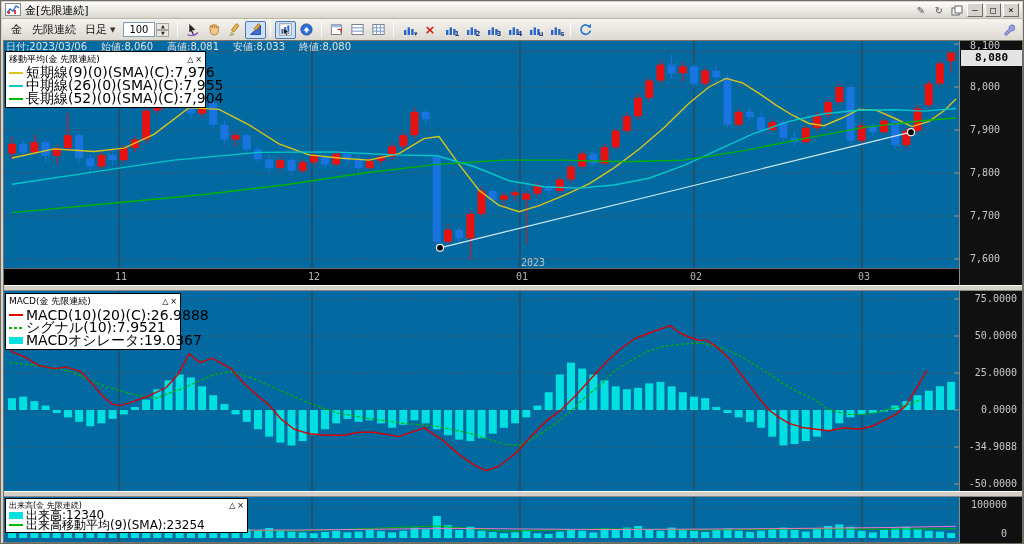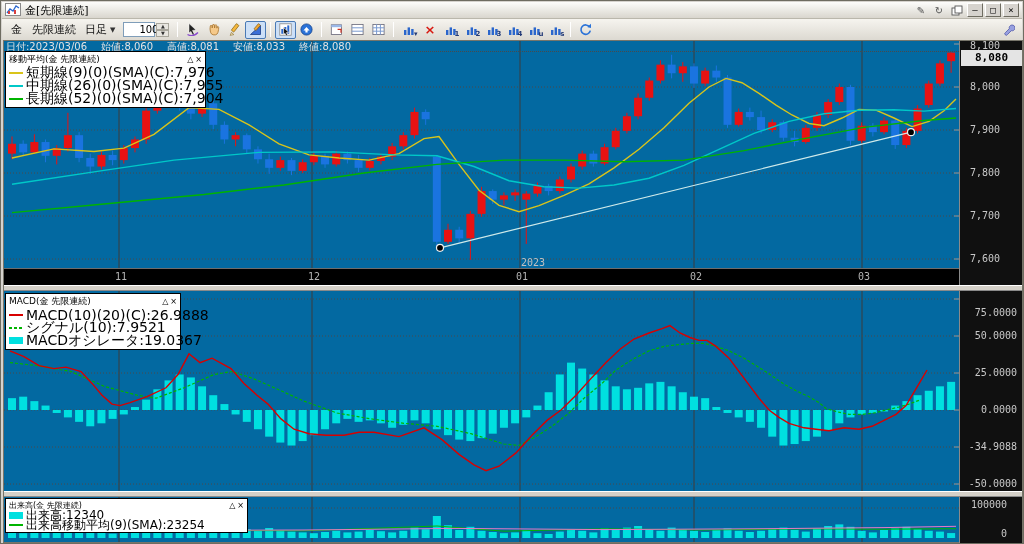--- a/index.html
+++ b/index.html
@@ -13,21 +13,21 @@
   .titlebar-right{margin-left:auto;display:flex;align-items:center;gap:2px;}
   .tb-flat{width:16px;height:13px;font-size:10px;color:#555;display:flex;align-items:center;justify-content:center;}
   .winbtn{width:16px;height:14px;background:#d6d3ce;border:1px solid;border-color:#fff #6e6c61 #6e6c61 #fff;
     font-size:9px;line-height:11px;text-align:center;font-family:"DejaVu Sans Mono",monospace;padding:0;color:#000;}
   .toolbar{position:absolute;top:18px;left:1px;width:1020px;height:21px;
     background:linear-gradient(#f6f4ef,#dcd9d1);display:flex;align-items:center;padding:0 4px;}
   .tb-label{font-size:11px;margin:0 5px;color:#111;white-space:nowrap;}
   .tb-drop{display:flex;align-items:center;font-size:11px;margin:0 4px;gap:3px;color:#111;}
   .caret{font-size:7px;color:#333;}
   .tb-spin{display:flex;align-items:center;margin:0 4px;}
-  .spin-box{width:32px;height:15px;background:#fff;border:1px solid #7f9db9;font-size:10px;padding:1px 15px;color:#000;}
+  .spin-box{width:32px;height:15px;background:#fff;border:1px solid #7f9db9;font-size:10px;padding:1px 5px;color:#000;}
   .spin-btns{display:flex;flex-direction:column;margin-left:1px;}
   .spin-btns span{width:13px;height:7px;background:#e8e6e0;border:1px solid #a8a69c;font-size:5px;line-height:5px;
     text-align:center;color:#333;}
   .tbtn{width:21px;height:18px;display:flex;align-items:center;justify-content:center;position:relative;
     border:1px solid transparent;border-radius:2px;flex:none;}
   .tbtn.active{background:#cde0f7;border-color:#4a7ab5;}
   .tbtn .sub{position:absolute;right:1px;bottom:0;font-size:7px;color:#223a77;font-weight:bold;line-height:7px;}
   .tb-sep{width:1px;height:15px;background:#a9a79b;border-right:1px solid #fff;margin:0 4px;flex:none;}
   .tb-right{margin-left:auto;}
   .chart-area{position:absolute;top:39px;left:2px;width:1020px;height:503px;background:#0369a1;
@@ -572,21 +572,21 @@
         <polyline points="6,71.6 33,74.6 67,80.5 100,95.3 133,104.2 152,107.2 180,96.8 210,83.5 228,80.5 250,87.9 267,95.3 300,110.1 333,122.0 367,127.9 400,132.3 433,135.3 467,142.7 500,153.0 515,154.5 532,145.6 548,135.3 565,122.0 580,107.2 598,92.4 612,79.0 628,68.7 645,59.8 660,55.4 672,53.9 688,52.4 700,52.4 712,55.4 725,59.8 740,67.2 752,74.6 766,83.5 779,92.4 792,99.8 805,105.7 815,111.6 822,117.5 832,120.5 845,123.4 858,123.4 870,122.0 882,119.0 895,116.0 905,113.1 917,108.6" fill="none" stroke="#00b400" stroke-width="1.2" stroke-dasharray="3,2"></polyline>
         <polyline points="6,59.8 20,65.7 35,74.6 50,77.6 62,76.1 77,80.5 88,92.4 98,104.2 108,113.1 116,114.6 126,111.6 143,105.7 162,96.8 174,83.5 185,62.8 196,71.6 208,67.2 227,77.6 240,92.4 253,104.2 264,113.1 277,127.9 290,138.2 305,142.7 322,144.2 340,144.2 355,141.2 370,141.2 395,145.6 420,136.8 438,148.6 455,163.4 470,173.8 482,179.7 495,175.2 512,161.9 528,144.2 543,129.4 557,119.0 572,104.2 588,86.4 602,71.6 616,58.3 630,48.0 645,42.0 658,37.6 666,34.6 676,42.0 686,46.5 695,49.4 703,49.4 712,55.4 725,67.2 735,80.5 745,93.8 755,107.2 765,119.0 775,126.4 785,132.3 800,136.8 812,138.2 825,139.7 840,136.8 855,138.2 868,135.3 880,129.4 892,123.4 902,114.6 910,101.2 917,89.4 923,79.0" fill="none" stroke="#d80000" stroke-width="1.4"></polyline>
         <line x1="950" y1="8" x2="955" y2="8" stroke="#999"></line>
         <line x1="950" y1="45" x2="955" y2="45" stroke="#999"></line>
         <line x1="950" y1="82" x2="955" y2="82" stroke="#999"></line>
         <line x1="950" y1="119" x2="955" y2="119" stroke="#999"></line>
         <line x1="950" y1="156" x2="955" y2="156" stroke="#999"></line>
         <line x1="950" y1="193" x2="955" y2="193" stroke="#999"></line>
       </svg>
     <div id="axis-macd" class="y-axis pad-macd" style="top:250px;height:200px;">
-        <div class="tick" style="top: 16px; margin-left: 40px;">75.0000</div>
+        <div class="tick" style="top: 2px; margin-left: 40px;">75.0000</div>
         <div class="tick" style="top: 39px;">50.0000</div>
         <div class="tick" style="top: 76px;">25.0000</div>
         <div class="tick" style="top: 113px;">0.0000</div>
         <div class="tick" style="top: 150px;">-34.9088</div>
         <div class="tick" style="top: 187px;">-50.0000</div>
       </div>
     <div id="legend-macd" class="legend" style="left:1px;top:252px;width:176px;">
         <div class="lrow">
           <span class="ltitle">MACD(金 先限連続)</span>
           <span class="lctrl">△</span>

